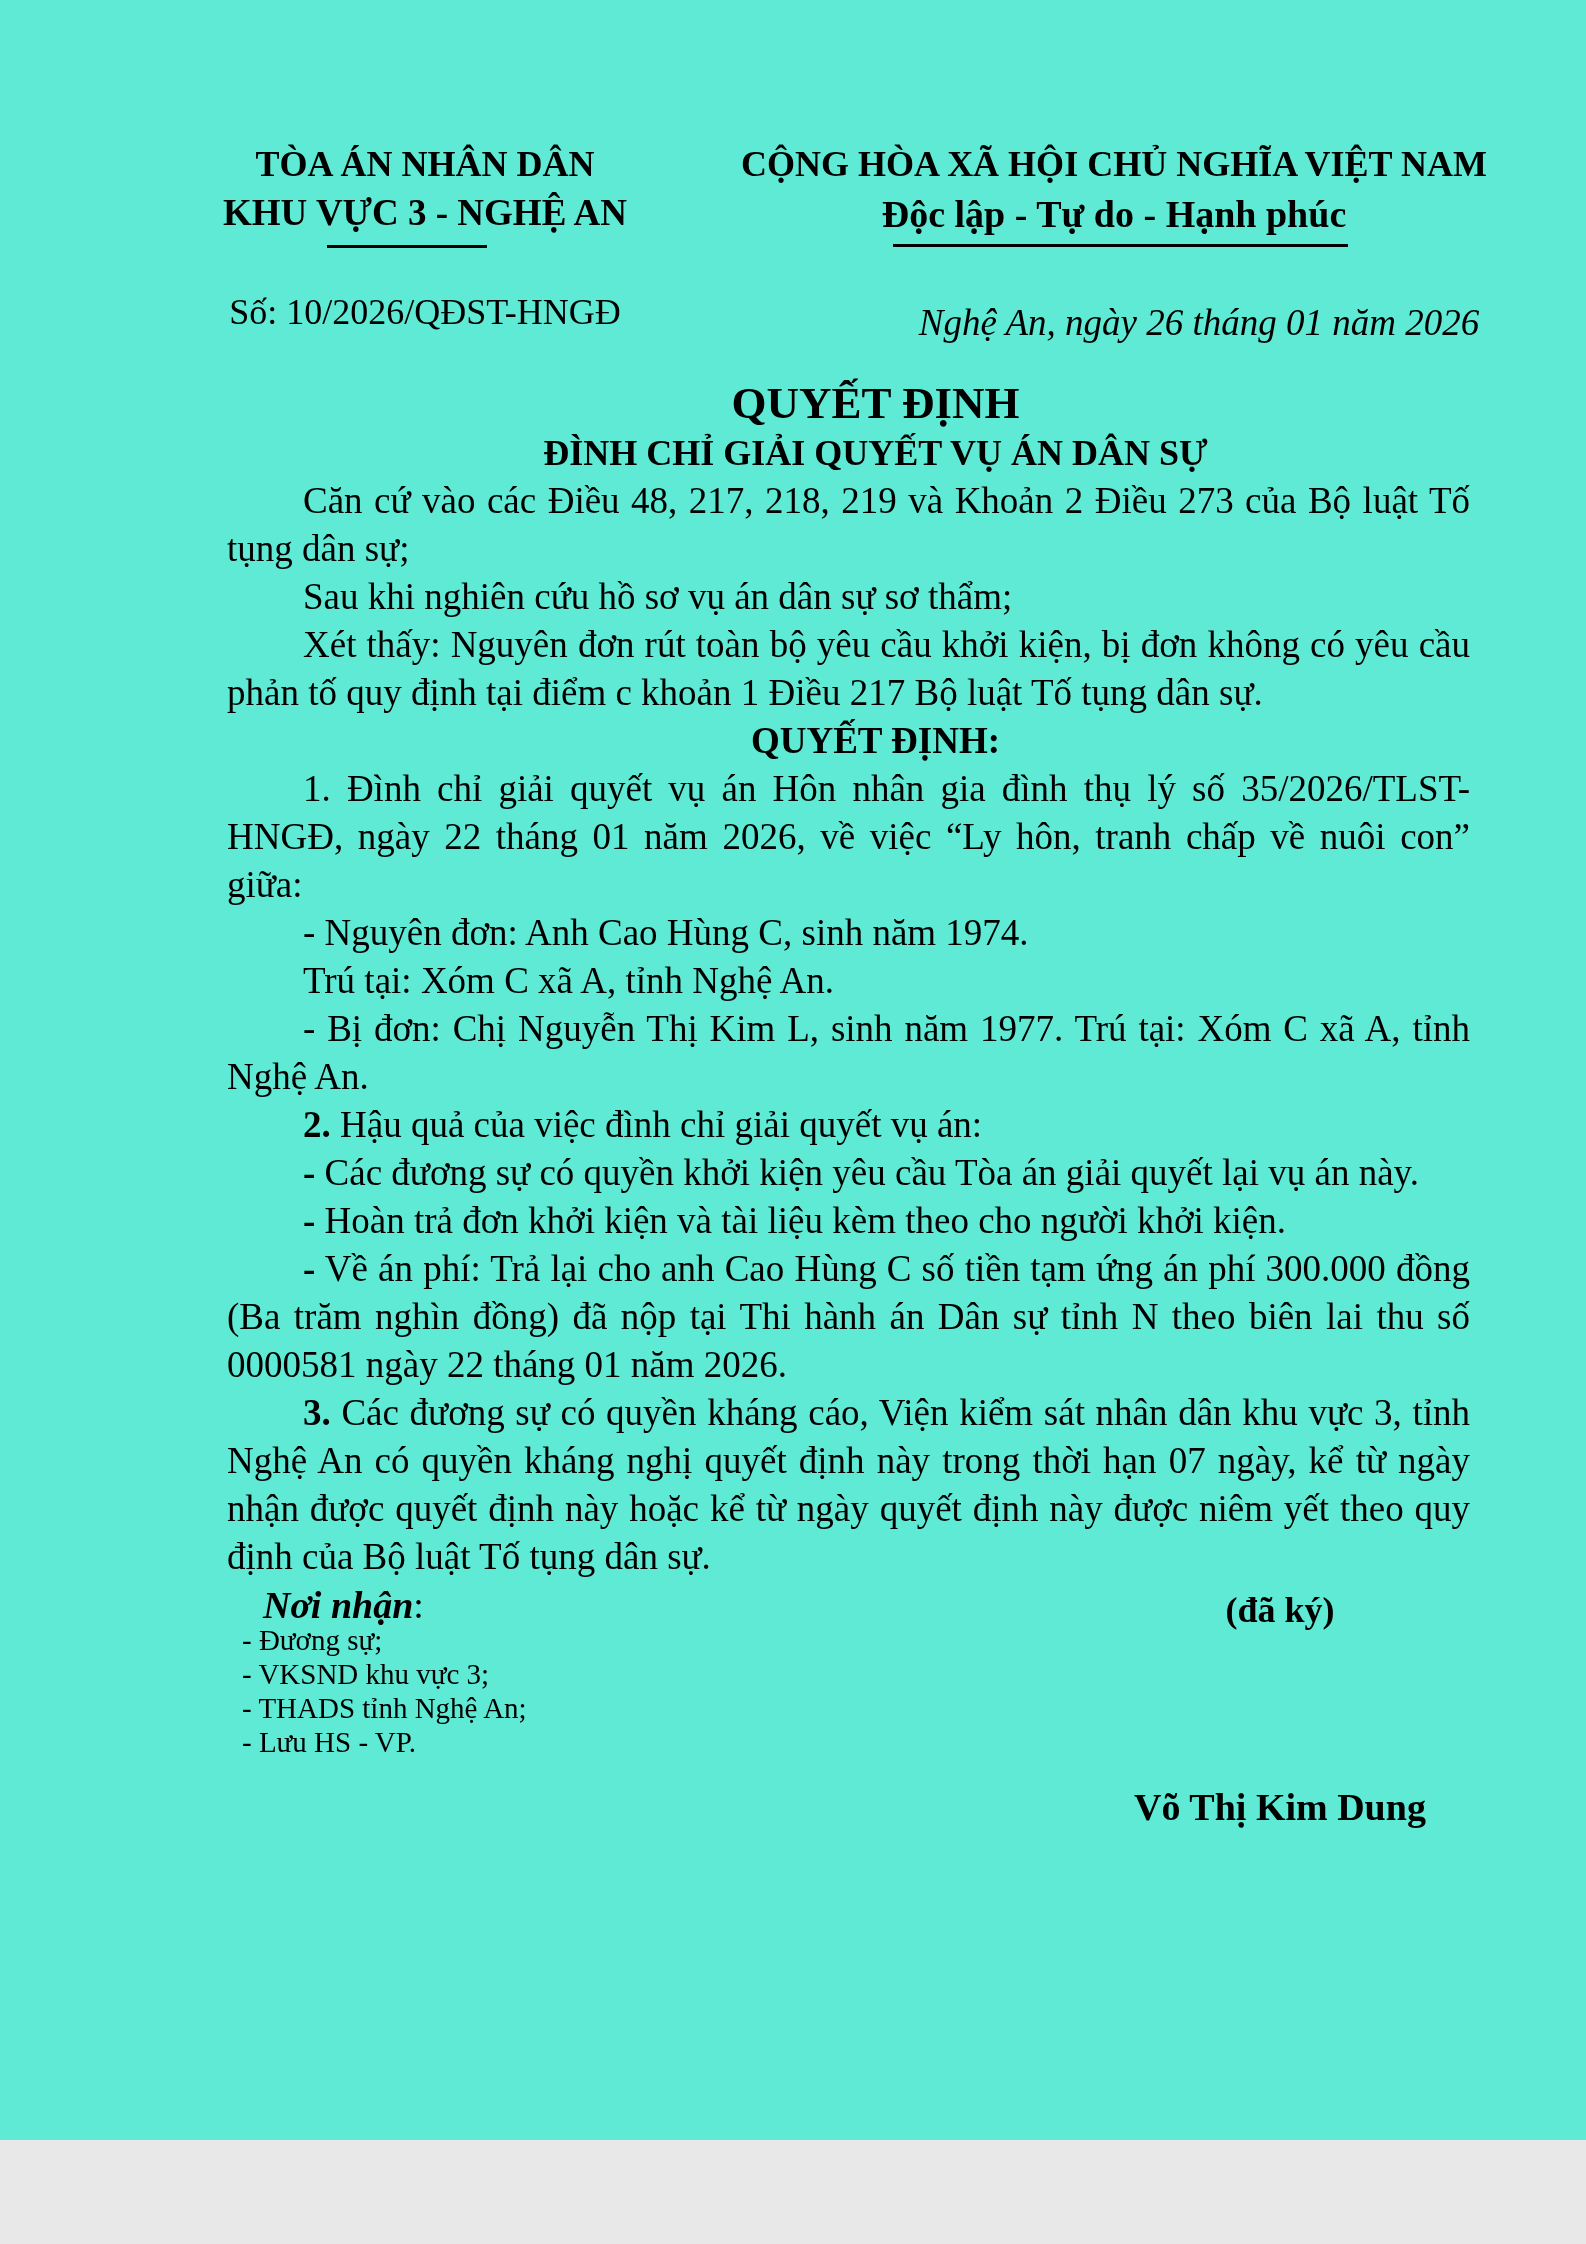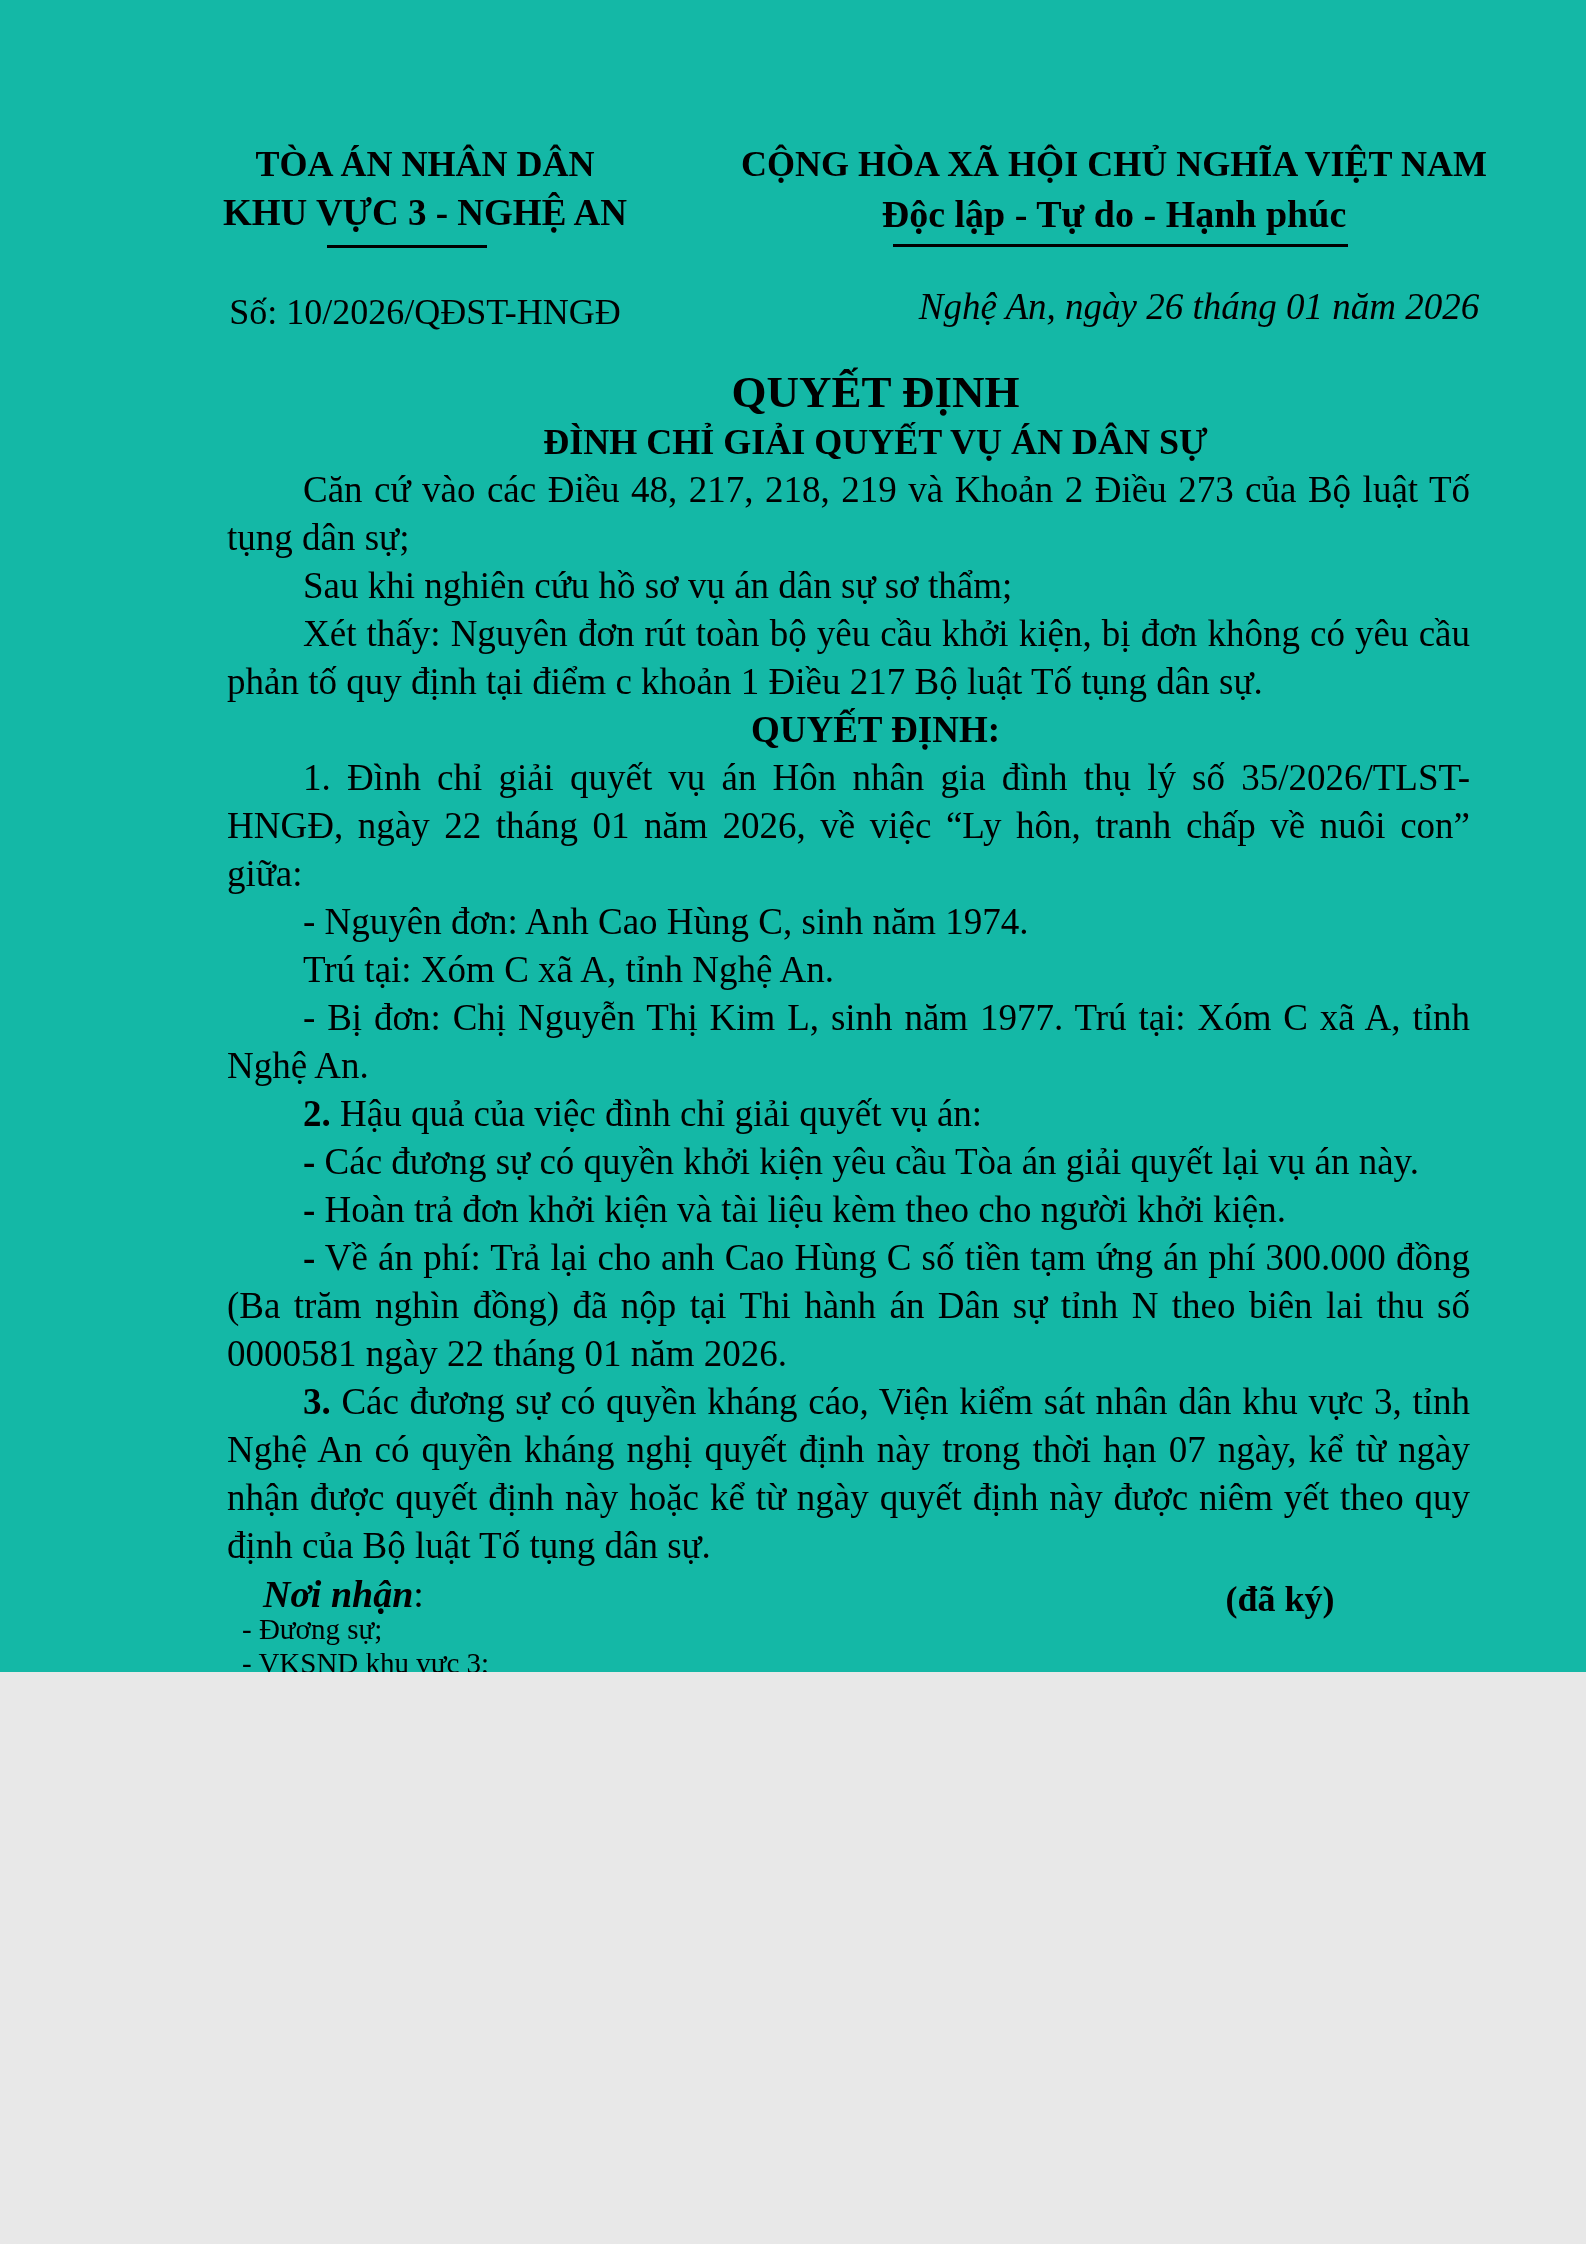--- a/index.html
+++ b/index.html
@@ -1,38 +1,38 @@
 <!DOCTYPE html>
 <html><head>
 <meta charset="utf-8">
 <style>
   html,body{margin:0;padding:0;background:#e8e8e8;}
   .page{
     position:relative;
-    width:1586px;height:1672px;
-    background:#14b8a6;
+    width:1586px;height:2140px;
+    background:#5eead4;
     color:#000;
     font-family:"Liberation Serif","DejaVu Serif",serif;
     box-sizing:border-box;
     padding:140px 116px 0 148px;
     overflow:hidden;
     margin:0 auto;
   }
   
   .header{display:flex;align-items:flex-start;}
   .header-left{width:554px;text-align:center;flex:0 0 auto;}
   .header-right{width:780px;margin-left:22px;text-align:center;flex:0 0 auto;}
   .court-line1{font-weight:bold;font-size:36px;line-height:48px;}
   .court-line2{font-weight:bold;font-size:37px;line-height:50px;}
   .rule-left{width:160px;border-bottom:3px solid #000;margin:7px auto 0;transform:translateX(-18px);}
   .doc-number{font-size:36px;line-height:48px;margin-top:40px;}
   .motto-line1{font-weight:bold;font-size:36px;line-height:48px;white-space:nowrap;}
   .motto-line2{font-weight:bold;font-size:38px;line-height:52px;}
   .rule-right{width:455px;border-bottom:3px solid #000;margin:4px auto 0;transform:translateX(6px);}
-  .dateline{font-style:italic;font-size:37px;line-height:48px;margin-top:36px;margin-left:170px;white-space:nowrap;}
+  .dateline{font-style:italic;font-size:37px;line-height:48px;margin-top:52px;margin-left:170px;white-space:nowrap;}
   
   .title-block{margin:30px 0 0 79px;width:1243px;text-align:center;}
   .title-main{font-weight:bold;font-size:45px;line-height:52px;text-indent:54px;}
   .title-sub{font-weight:bold;font-size:36px;line-height:48px;text-indent:54px;}
   
   .doc-body{margin-left:79px;width:1243px;font-size:37px;line-height:48px;text-align:justify;}
   .doc-body p{margin:0;text-indent:76px;}
   .center-head{text-align:center;text-indent:54px !important;font-weight:bold;}
   .b{font-weight:bold;}
   

